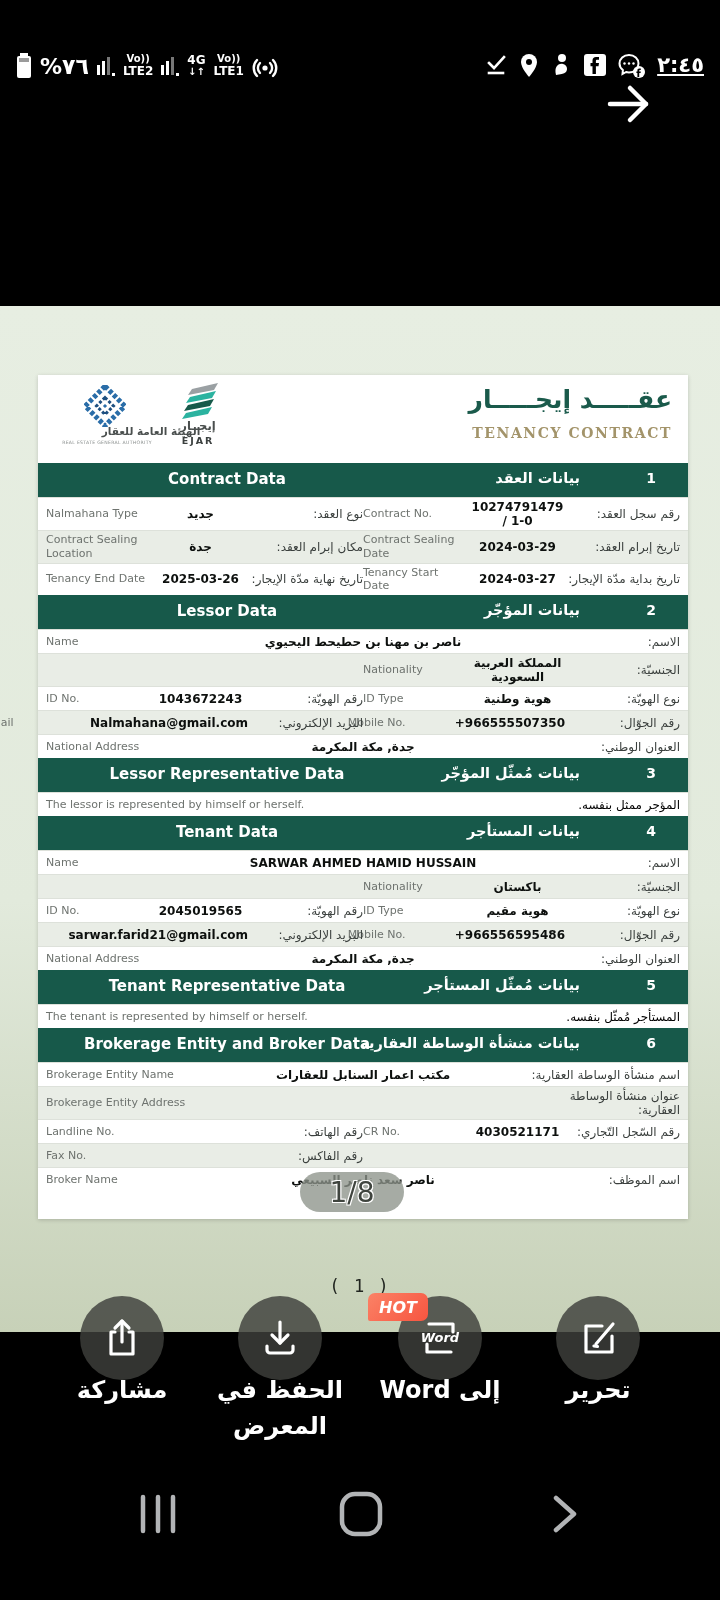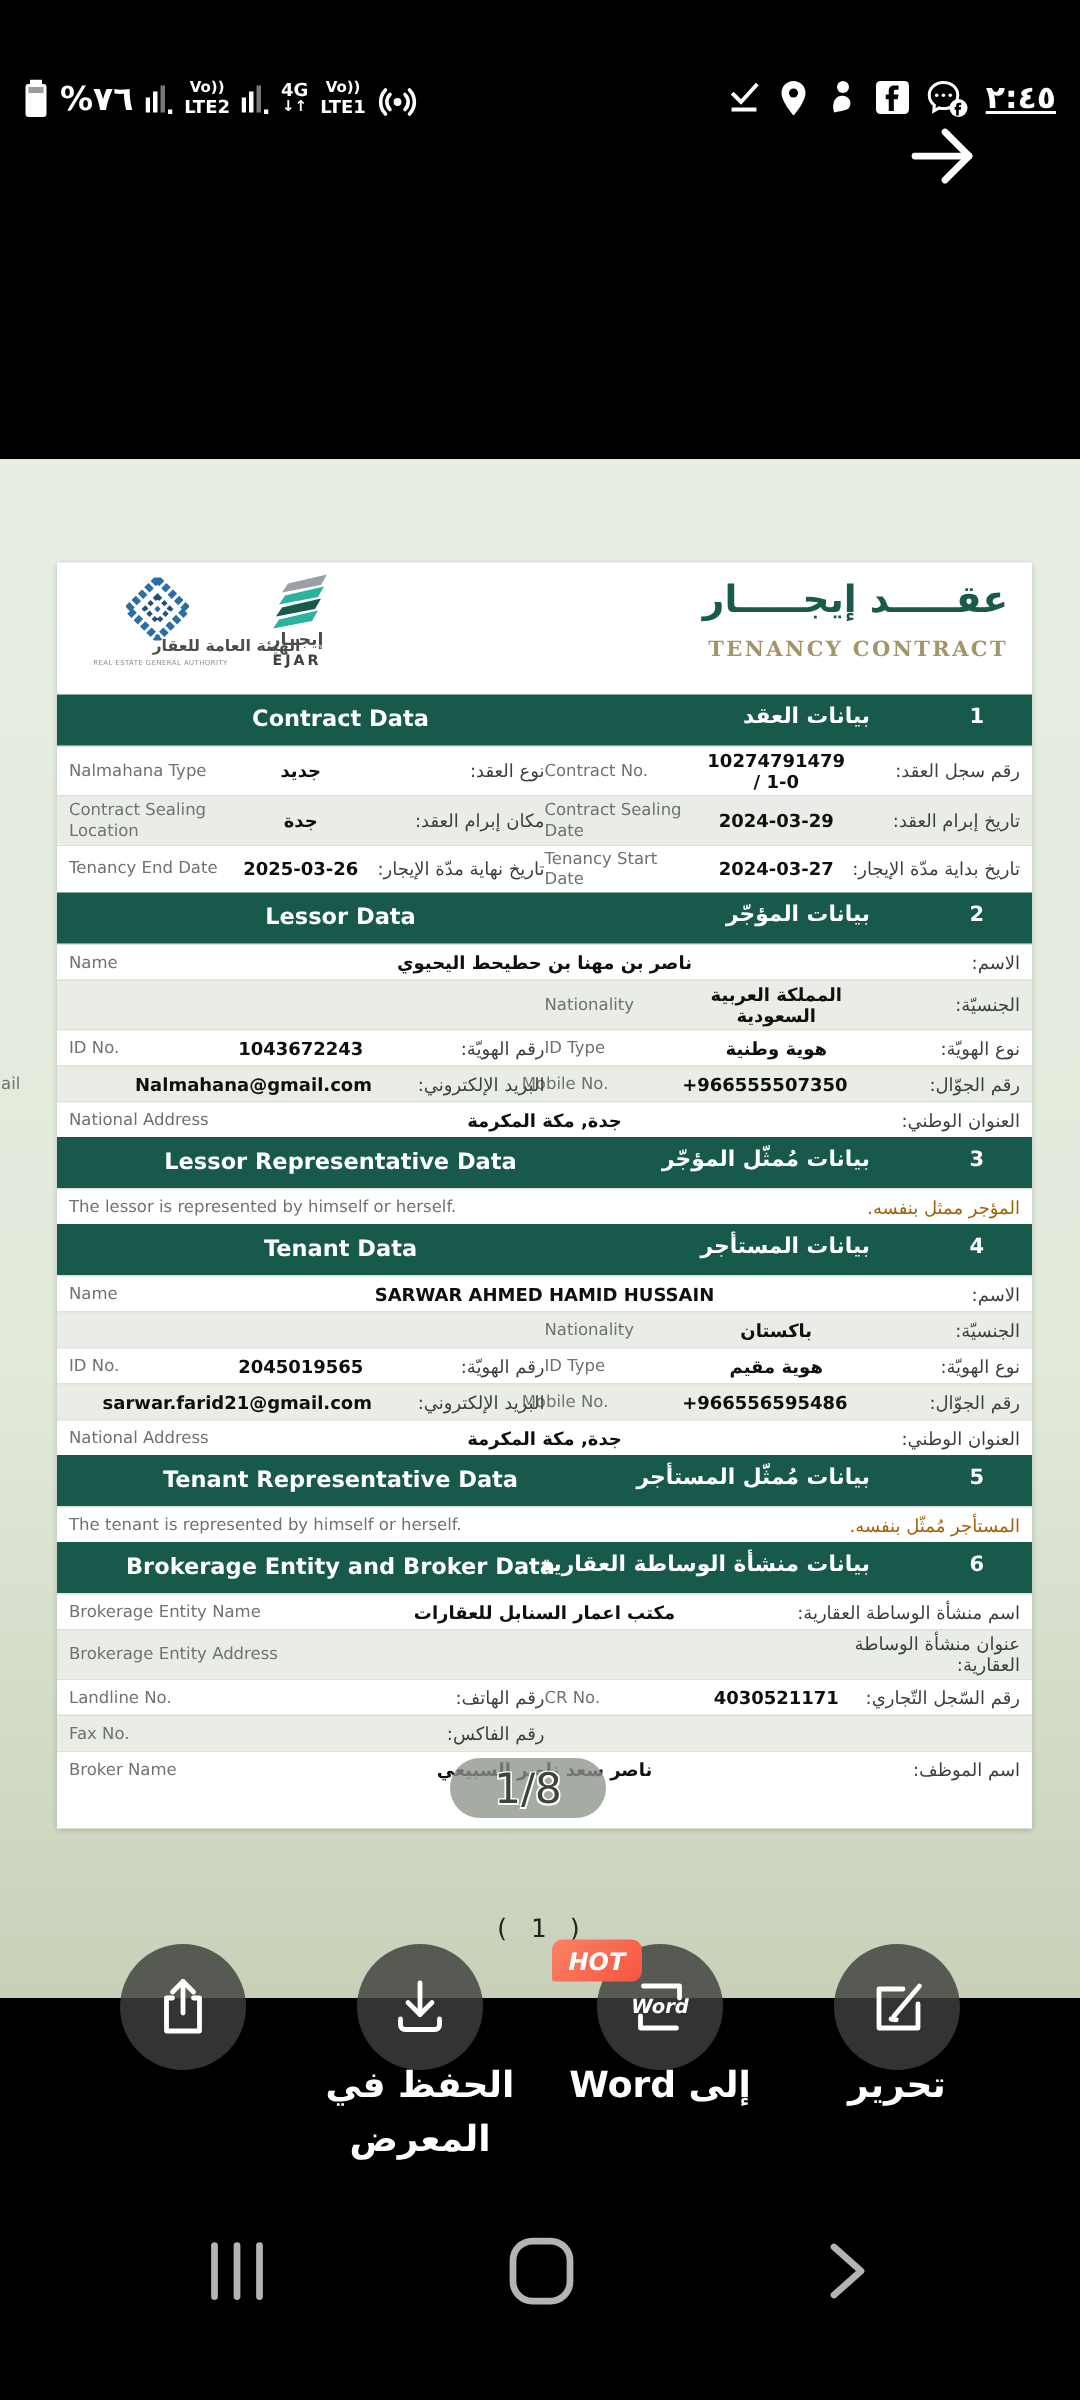--- a/index.html
+++ b/index.html
@@ -47,21 +47,21 @@
   .row { display:flex; direction:rtl; align-items:center; min-height:24px; padding:2px 8px;
          border-top:1px solid #dde1da; background:#fff; }
   .row.shade { background:#e9EDe6; background:#e9ede6; }
   .half { display:flex; align-items:center; width:50%; }
   .lab-ar { flex:0 0 112px; text-align:right; font-size:12px; color:#3b403e; }
   .val    { flex:1; text-align:center; font-size:12px; font-weight:bold; color:#0d100e; padding:0 3px; }
   .lab-en { flex:0 0 104px; text-align:left; font-size:11px; color:#6e736f; direction:ltr; line-height:1.25; }
   .row.full .lab-ar { flex:0 0 152px; }
   .row.full .lab-en { flex:0 0 152px; }
   .row.note { justify-content:space-between; }
-  .note-ar { font-size:12px; color:#a16207; }
+  .note-ar { font-size:12px; color:#000000; }
   .note-en { font-size:11px; color:#6e736f; direction:ltr; }
 
   .page-footer { position:absolute; top:970px; left:0; width:100%; text-align:center;
                  font-family:"DejaVu Sans Mono", monospace; font-size:17px; color:#20241f; letter-spacing:2px; }
   .page-badge { position:absolute; left:300px; top:866px; width:104px; height:40px; border-radius:26px;
                 background:rgba(141,147,138,.78); display:flex; align-items:center; justify-content:center;
                 font-size:28px; font-weight:normal; color:#3f443e;
                 text-shadow:-1px -1px 0 #fff,1px -1px 0 #fff,-1px 1px 0 #fff,1px 1px 0 #fff; z-index:4; }
 
   
@@ -407,20 +407,21 @@
   </div>
   <div class="action-circle" style="left:556px; top:1296px;">
     <svg width="44" height="44" viewBox="0 0 44 44" fill="none" stroke="#fff" stroke-width="3.2" stroke-linecap="round" stroke-linejoin="round">
       <path d="M26 10 H10 V36 H36 V20"></path>
       <line x1="20" y1="28" x2="37" y2="8"></line>
       <line x1="18" y1="30" x2="21.5" y2="30.5"></line>
     </svg>
   </div>
   <div class="hot-badge">HOT</div>
 
+  <div class="action-label" style="left:47px; width:150px;">مشاركة</div>
   <div class="action-label" style="left:215px; width:130px;">الحفظ في المعرض</div>
   <div class="action-label" style="left:365px; width:150px;">إلى Word</div>
   <div class="action-label" style="left:523px; width:150px;">تحرير</div>
 
   <svg class="nav-icon" style="left:138px; top:1494px;" width="42" height="40" viewBox="0 0 42 40" stroke="#b2b4b6" stroke-width="4.5" stroke-linecap="round">
     <line x1="5" y1="3" x2="5" y2="37"></line>
       <line x1="20" y1="3" x2="20" y2="37"></line>
       <line x1="35" y1="3" x2="35" y2="37"></line>
   </svg>
   <svg class="nav-icon" style="left:338px; top:1490px;" width="46" height="48" viewBox="0 0 46 48" fill="none" stroke="#b2b4b6" stroke-width="4.5">

